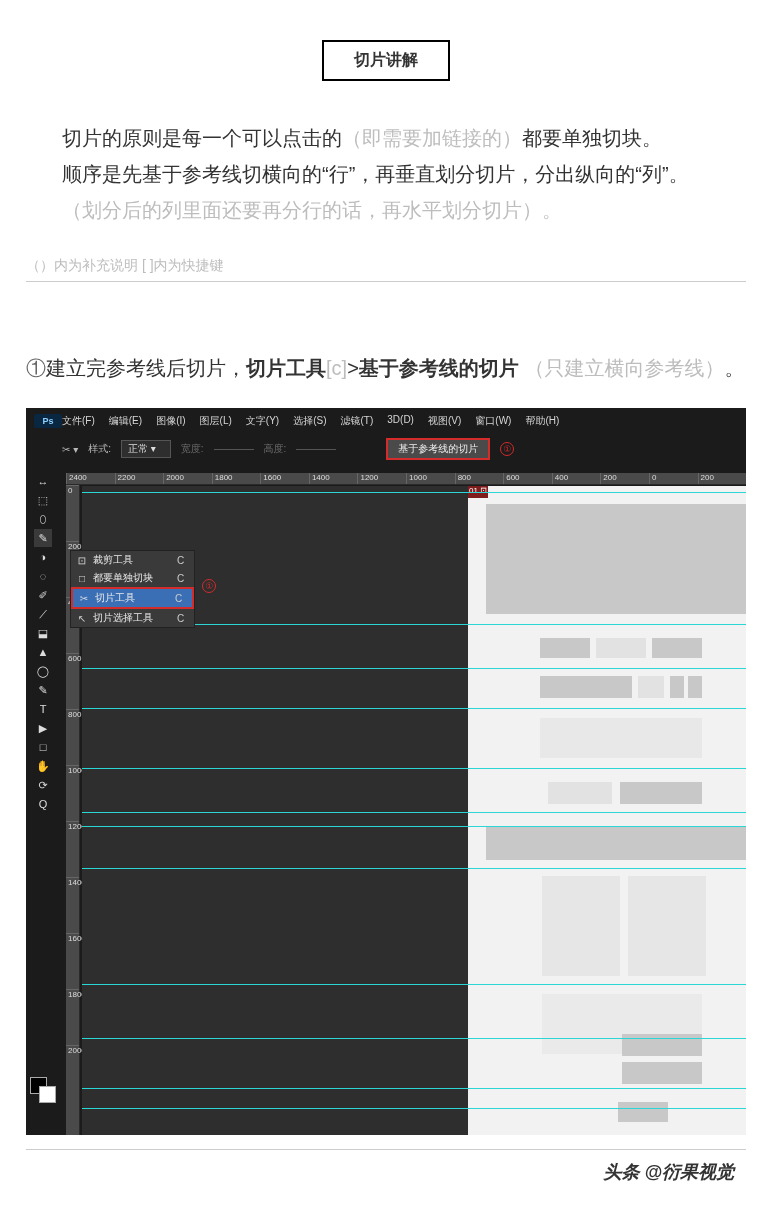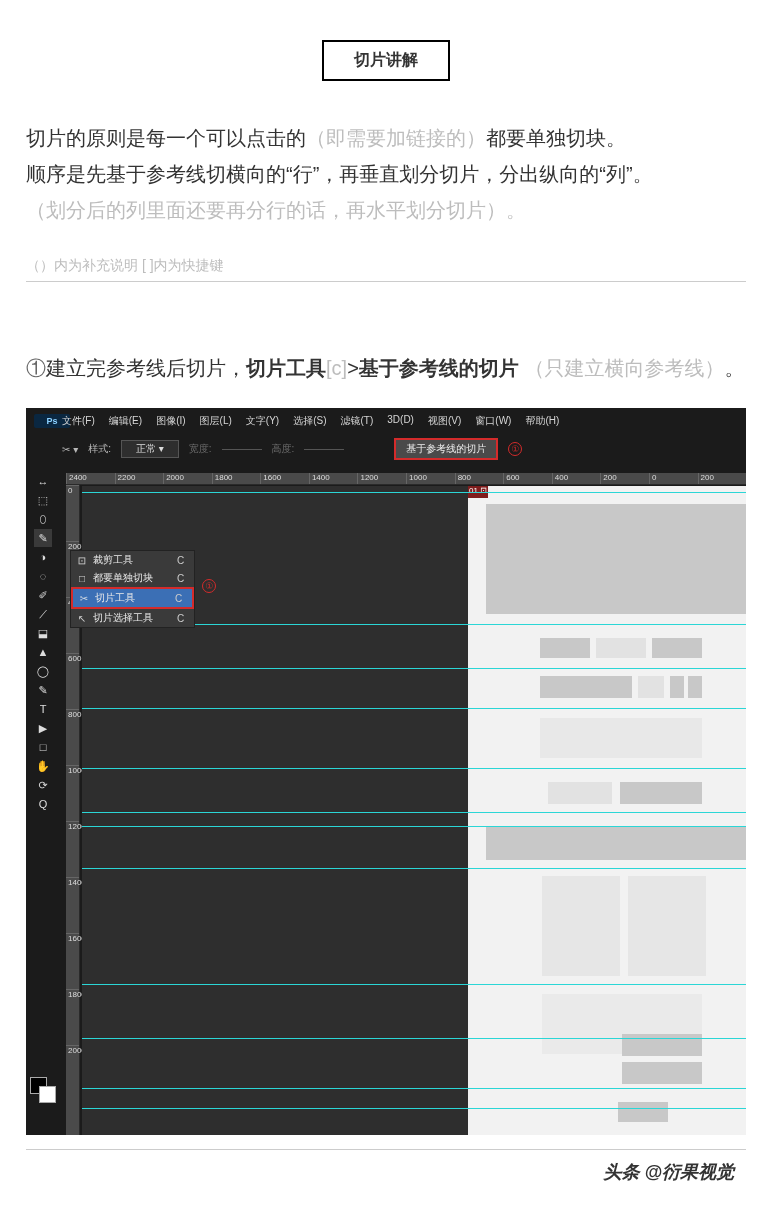--- a/index.html
+++ b/index.html
@@ -17,20 +17,21 @@
     display: inline-block;
     padding: 8px 30px;
     font-size: 16px;
     font-weight: 600;
   }
   .title-wrap { text-align: center; margin-bottom: 40px; }
   .para {
     font-size: 20px;
     line-height: 1.7;
     margin-bottom: 2px;
+    margin-left: 36px;
   }
   .grey { color: #bdbdbd; }
   .note {
     font-size: 14px;
     color: #bdbdbd;
     margin: 30px 0 6px;
   }
   hr.sep {
     border: none;
     border-top: 1px solid #ccc;
@@ -53,36 +54,36 @@
   .ps {
     position: relative;
     width: 100%;
     height: 727px;
     background: #1b1b1b;
     color: #ccc;
     font-size: 10px;
     overflow: hidden;
   }
   .ps-logo {
-    position: absolute; left: 8px; top: 6px; width: 36px; height: 14px;
+    position: absolute; left: 8px; top: 6px; width: 28px; height: 14px;
     background: #0a2741; color: #8bd0ff; font-size: 9px; font-weight: 700;
     display: flex; align-items: center; justify-content: center;
     border-radius: 2px;
   }
   .menubar {
     position: absolute; left: 36px; top: 6px; right: 6px;
     display: flex; gap: 14px; color: #d6d6d6; font-size: 10px;
   }
   .menubar span { white-space: nowrap; }
   .optbar {
     position: absolute; left: 36px; top: 30px; right: 6px;
     color: #b8b8b8; font-size: 10px; display: flex; align-items: center; gap: 10px;
   }
   .opt-field {
-    background: #2e2e2e; border: 1px solid #555; padding: 1px 14px 1px 14px;
+    background: #2e2e2e; border: 1px solid #555; padding: 1px 14px 1px 6px;
     font-size: 10px; color: #ddd;
   }
   .opt-btn {
     border: 2px solid #d42b2b; background: #4a4a4a; padding: 2px 10px;
     color: #eee; font-size: 10px;
   }
   .filetabs {
     position: absolute; left: 40px; top: 50px;
     color: #cfcfcf; font-size: 10px; display: flex; gap: 8px;
   }

